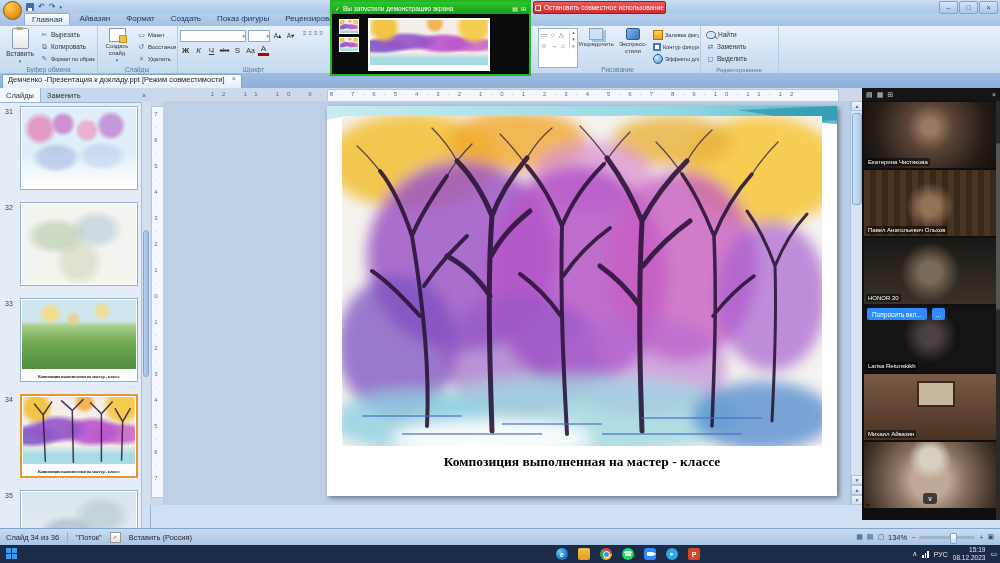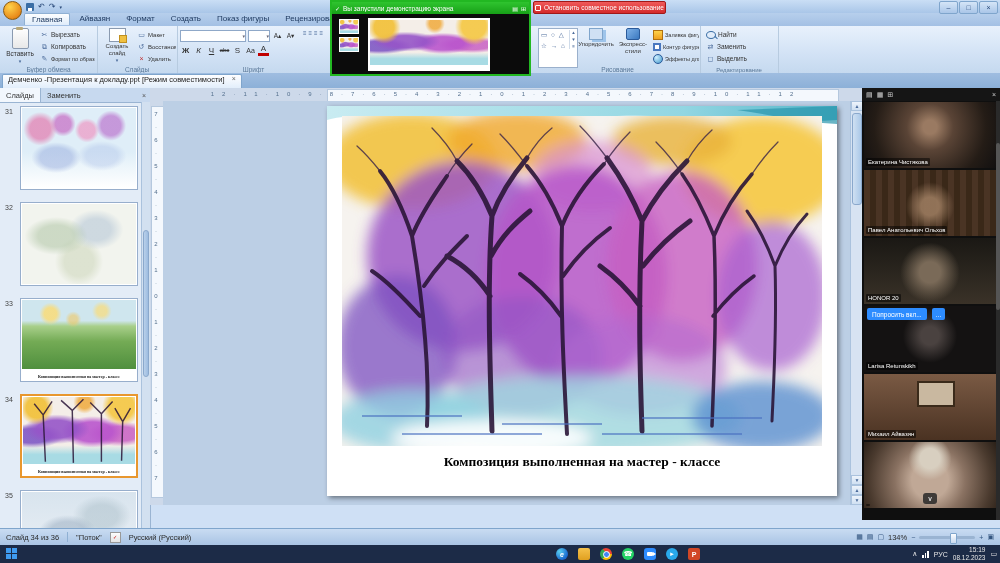--- a/index.html
+++ b/index.html
@@ -509,21 +509,21 @@
     <span class="scar">▲</span>
     <span class="scar">▼</span>
   </div>
 
 
   <div class="status">
     <span>Слайд 34 из 36</span>
     <span class="ssep"></span>
     <span>"Поток"</span>
     <span class="spell">✓</span>
-    <span>Русский (Русский)</span>
+    <span>Вставить (Россия)</span>
     <div class="sright">
       <span class="vico">▦</span>
       <span class="vico">▤</span>
       <span class="vico">▢</span>
       <span>134%</span>
       <span class="vico">−</span>
       <div class="ztrack">
           <div class="zthumb"></div>
         </div>
       <span class="vico">+</span>

